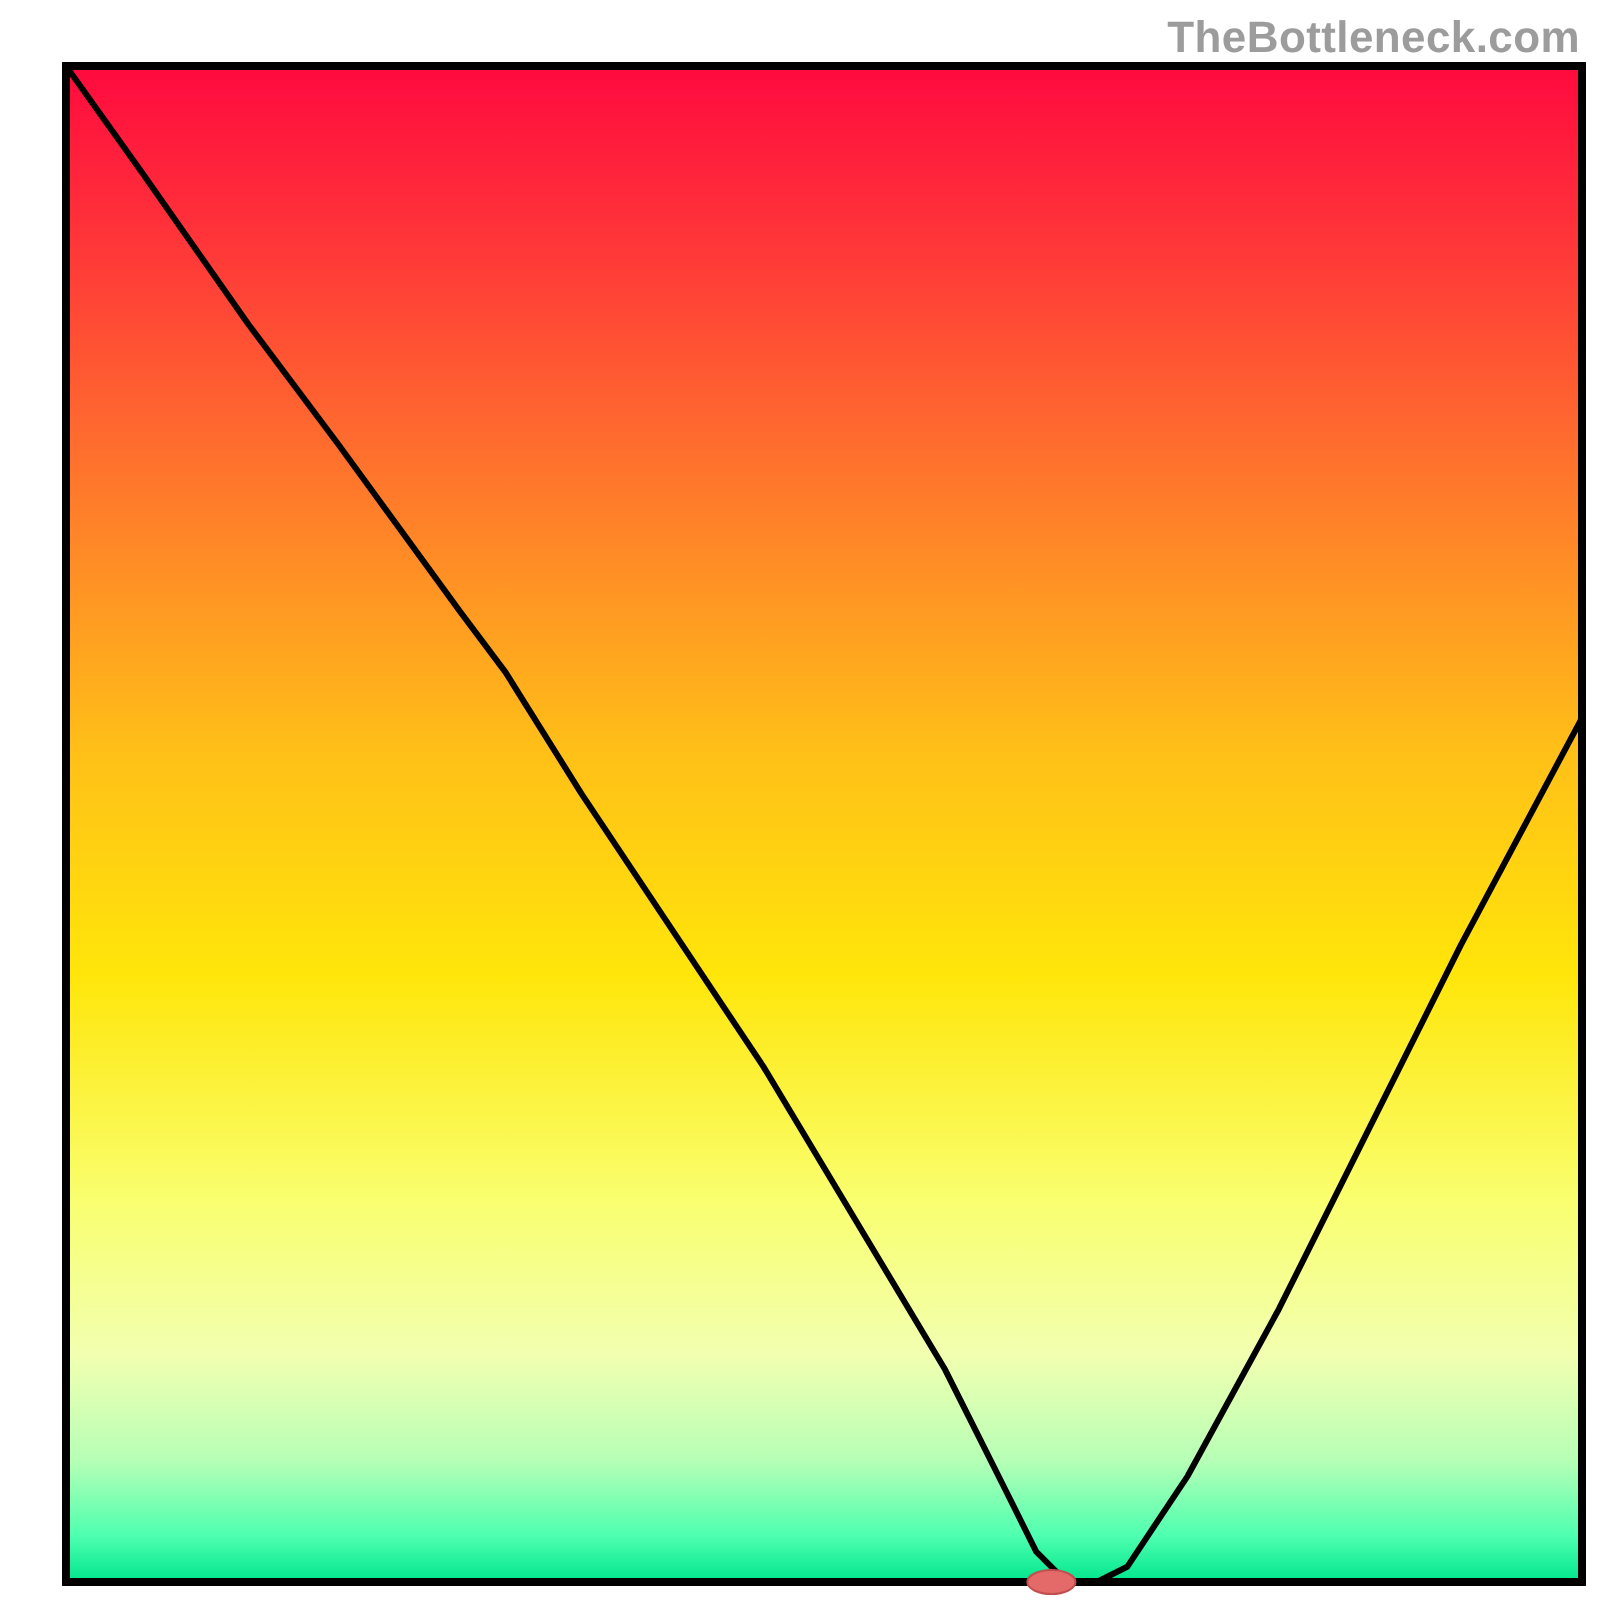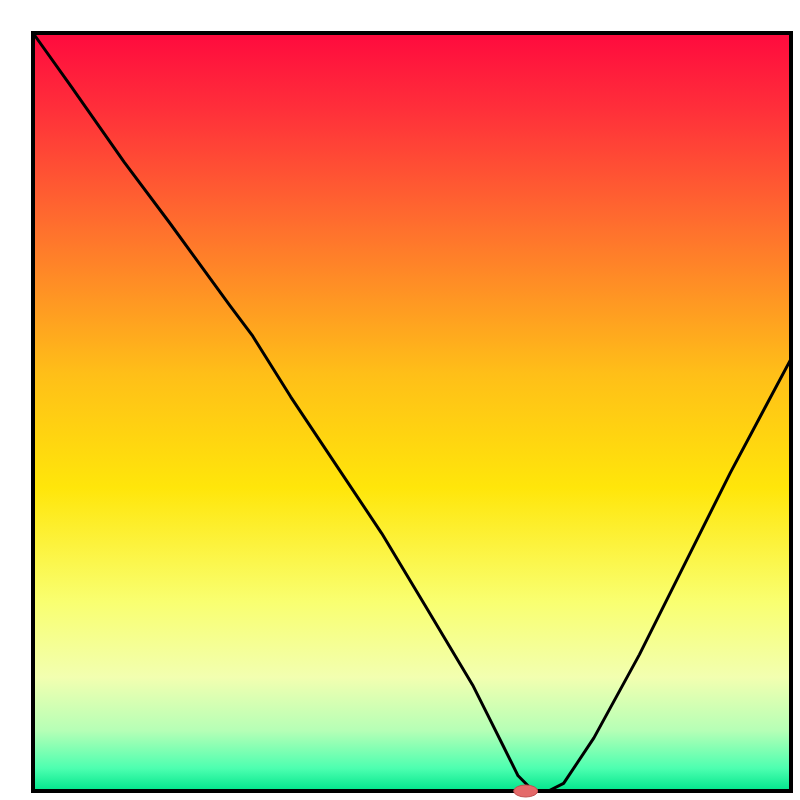--- a/index.html
+++ b/index.html
@@ -24,20 +24,21 @@
     color: #9c9c9c;
     letter-spacing: 0.2px;
     z-index: 10;
   }
   svg { display: block; }
 </style>
 </head>
 <body>
 
 <div class="chart-wrap">
+  <div class="watermark">TheBottleneck.com</div>
 
   <svg id="chart-svg" width="800" height="800" viewBox="0 0 800 800">
     <defs>
       <linearGradient id="bg-grad" x1="0" y1="0" x2="0" y2="1">
           <stop offset="0%" stop-color="#ff0a3e"></stop>
           <stop offset="10%" stop-color="#ff2f3a"></stop>
           <stop offset="25%" stop-color="#ff6d2e"></stop>
           <stop offset="45%" stop-color="#ffbf18"></stop>
           <stop offset="60%" stop-color="#ffe60a"></stop>
           <stop offset="75%" stop-color="#f9ff70"></stop>

